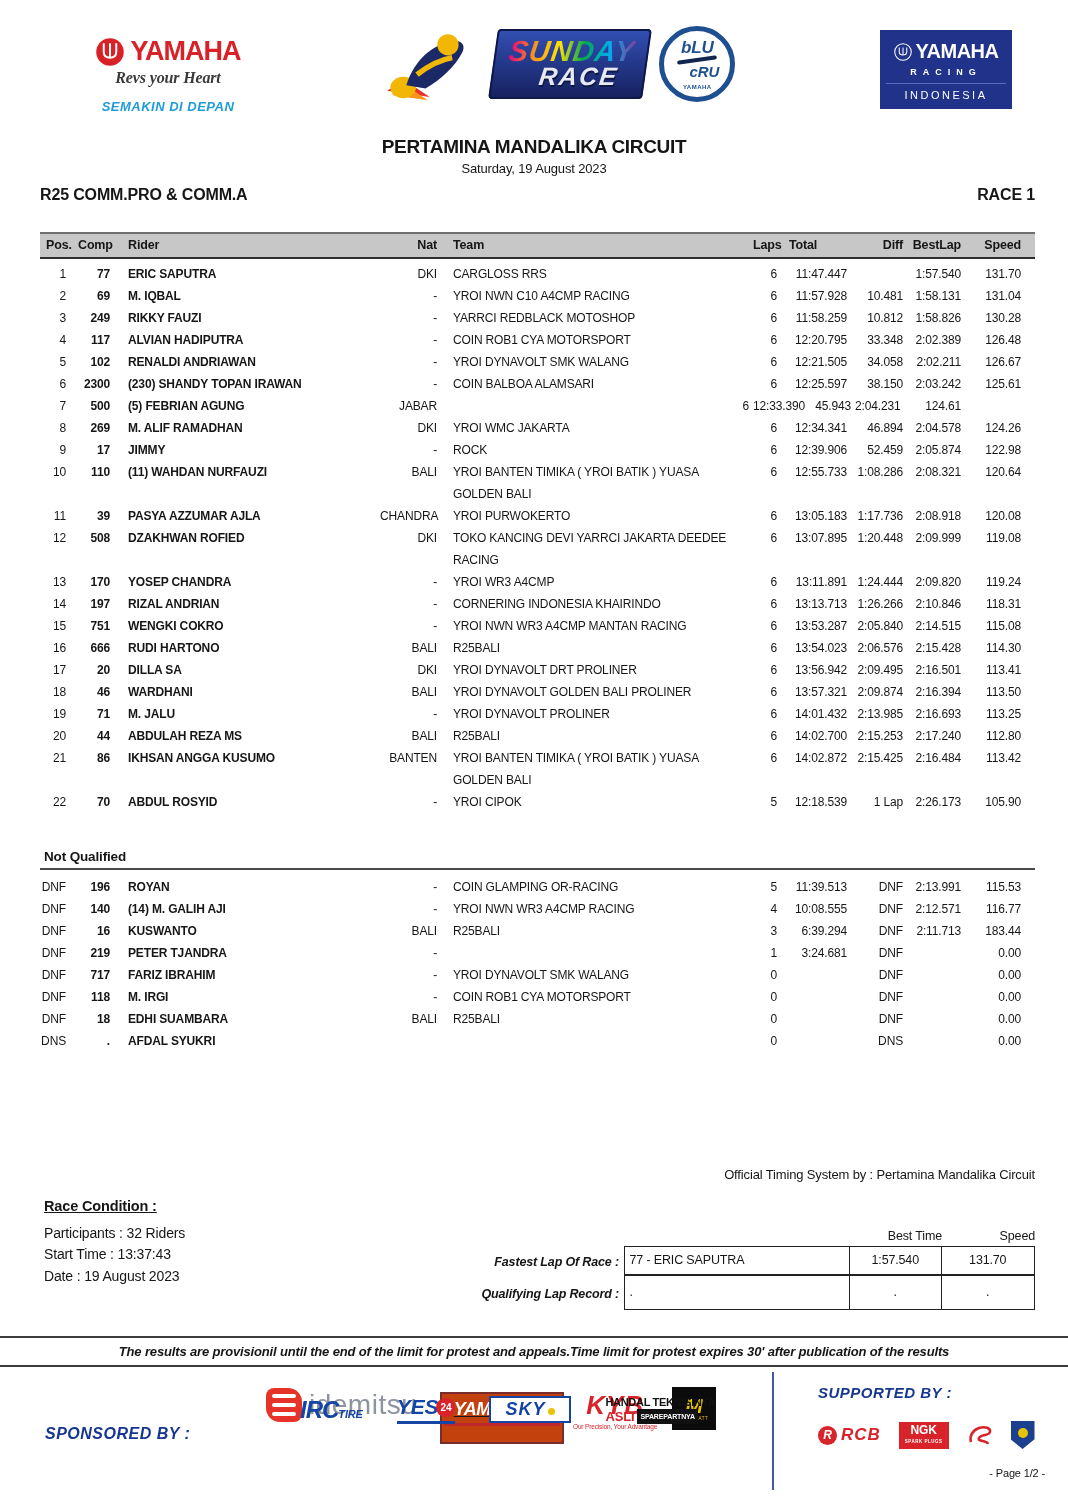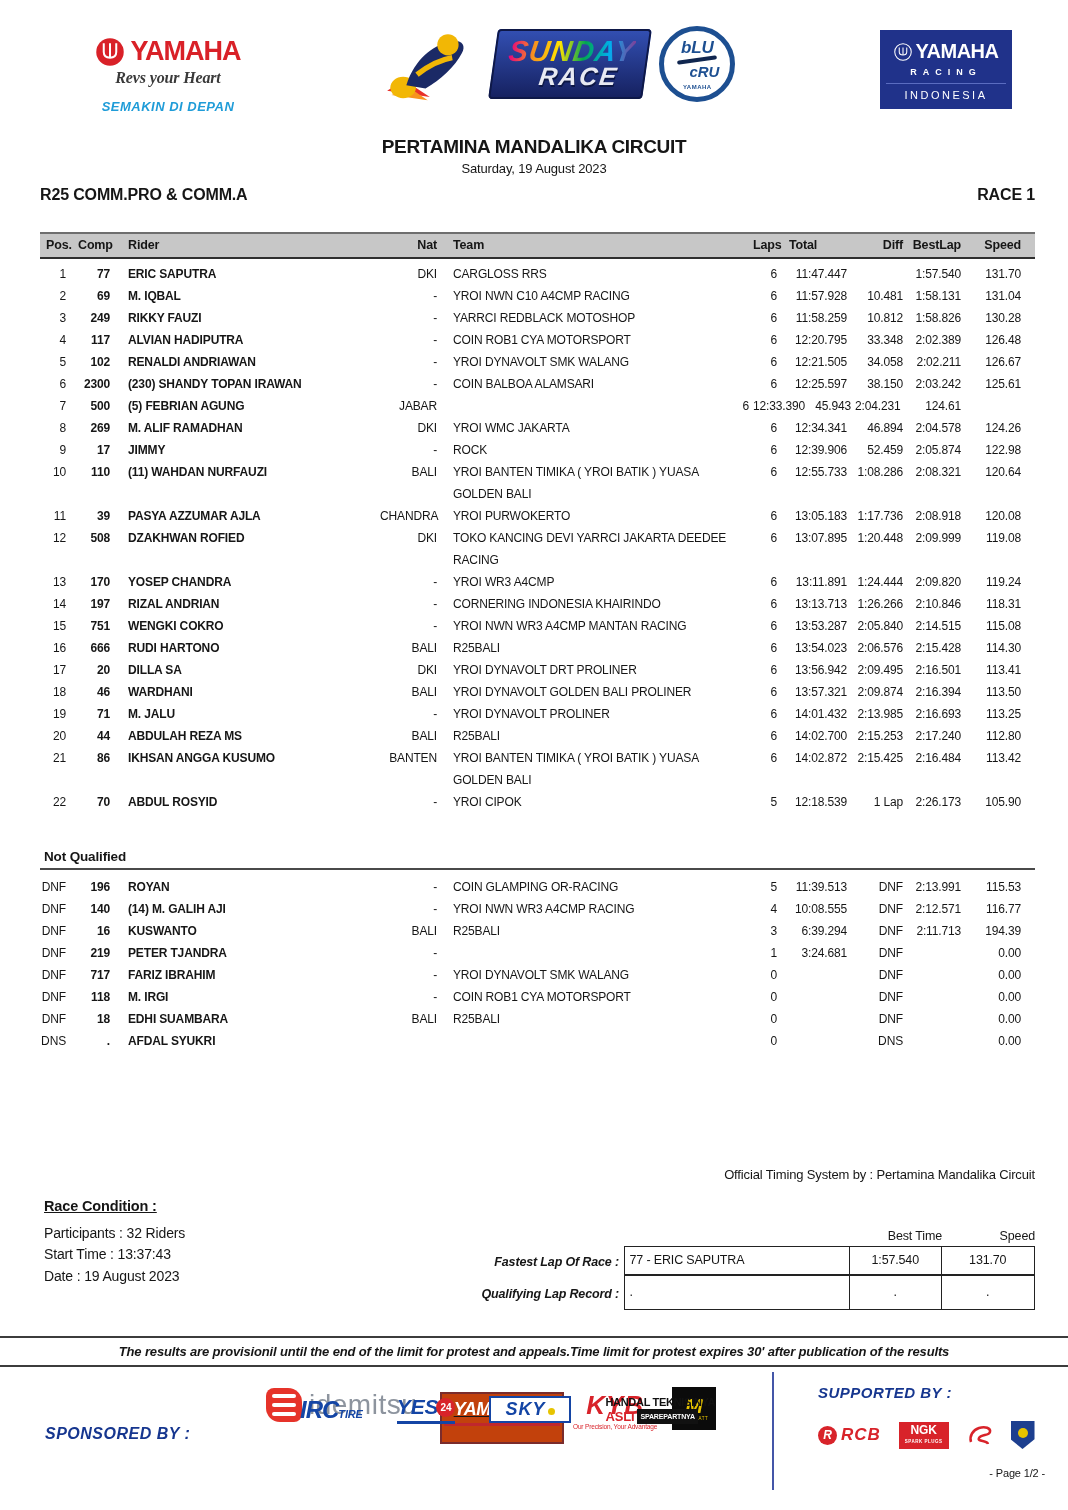--- a/index.html
+++ b/index.html
@@ -551,21 +551,21 @@
         <div class="tgrid trow">
           <div class="c-pos">DNF</div>
           <div class="c-comp">16</div>
           <div class="c-rider">KUSWANTO</div>
           <div class="c-nat">BALI</div>
           <div class="c-team">R25BALI</div>
           <div class="c-laps">3</div>
           <div class="c-total">6:39.294</div>
           <div class="c-diff">DNF</div>
           <div class="c-best">2:11.713</div>
-          <div class="c-speed">194.39</div>
+          <div class="c-speed">183.44</div>
         </div>
 
         <div class="tgrid trow">
           <div class="c-pos">DNF</div>
           <div class="c-comp">219</div>
           <div class="c-rider">PETER TJANDRA</div>
           <div class="c-nat">-</div>
           <div class="c-team"></div>
           <div class="c-laps">1</div>
           <div class="c-total">3:24.681</div>

